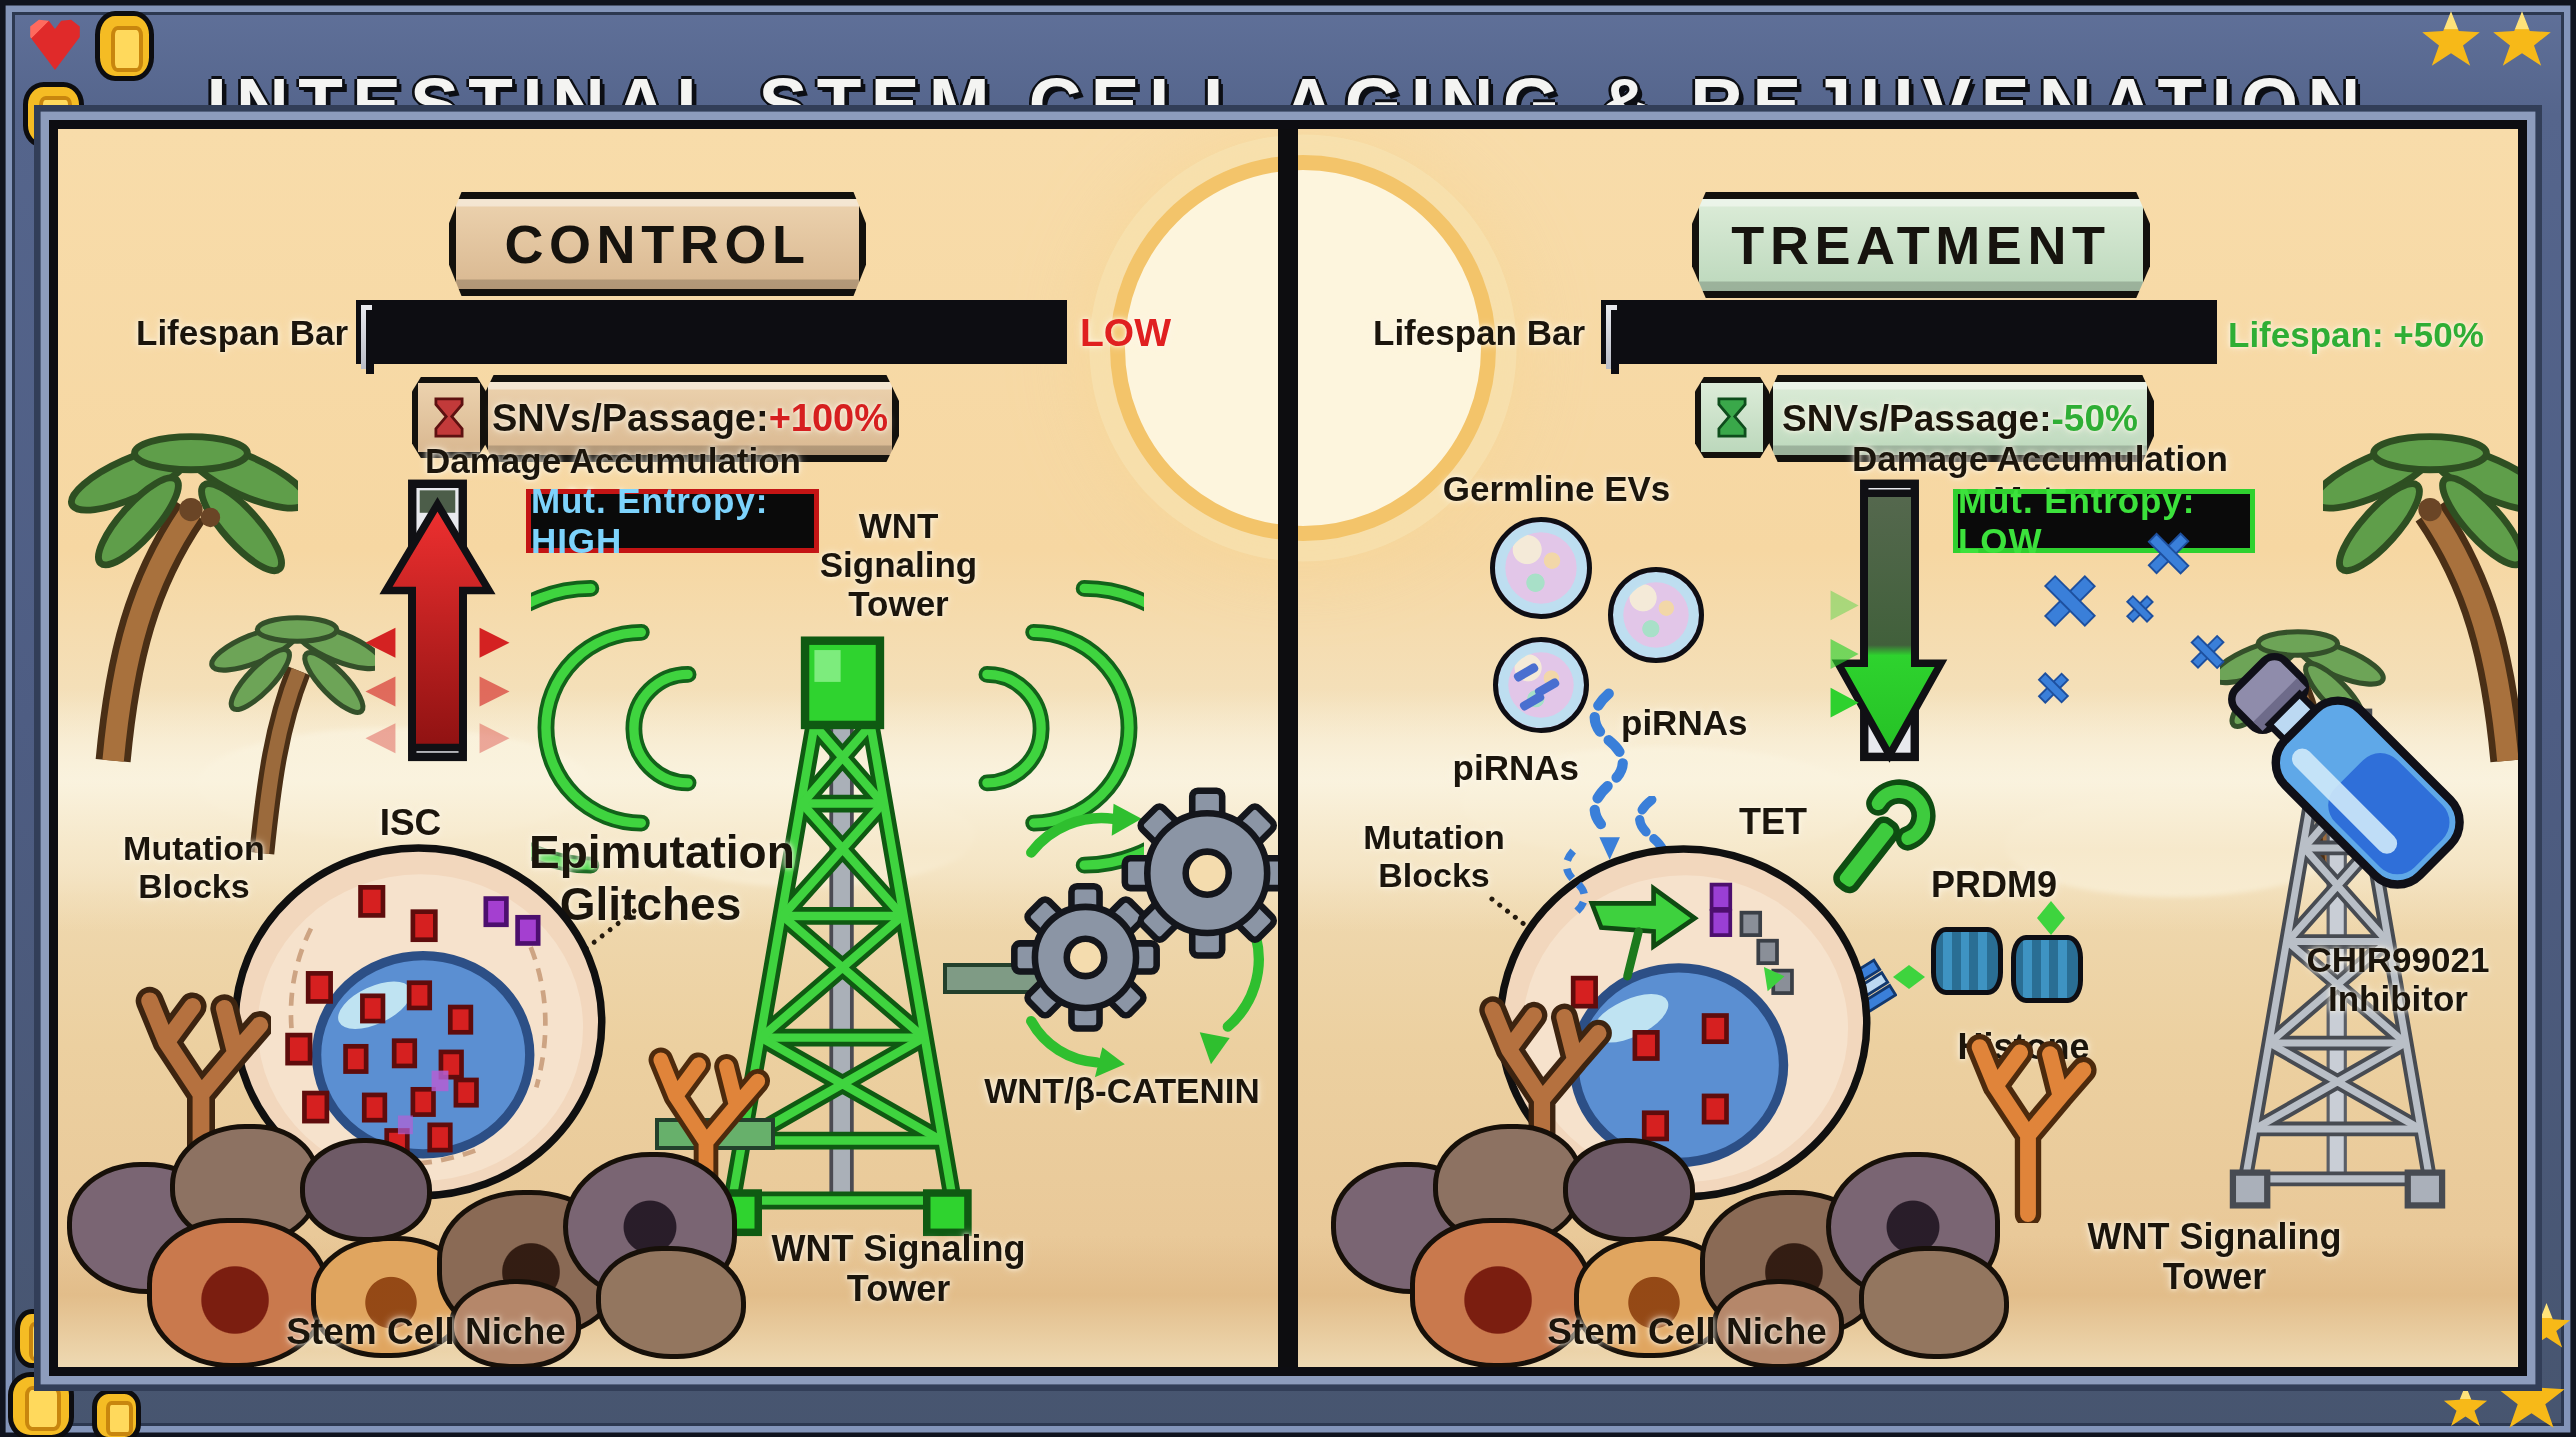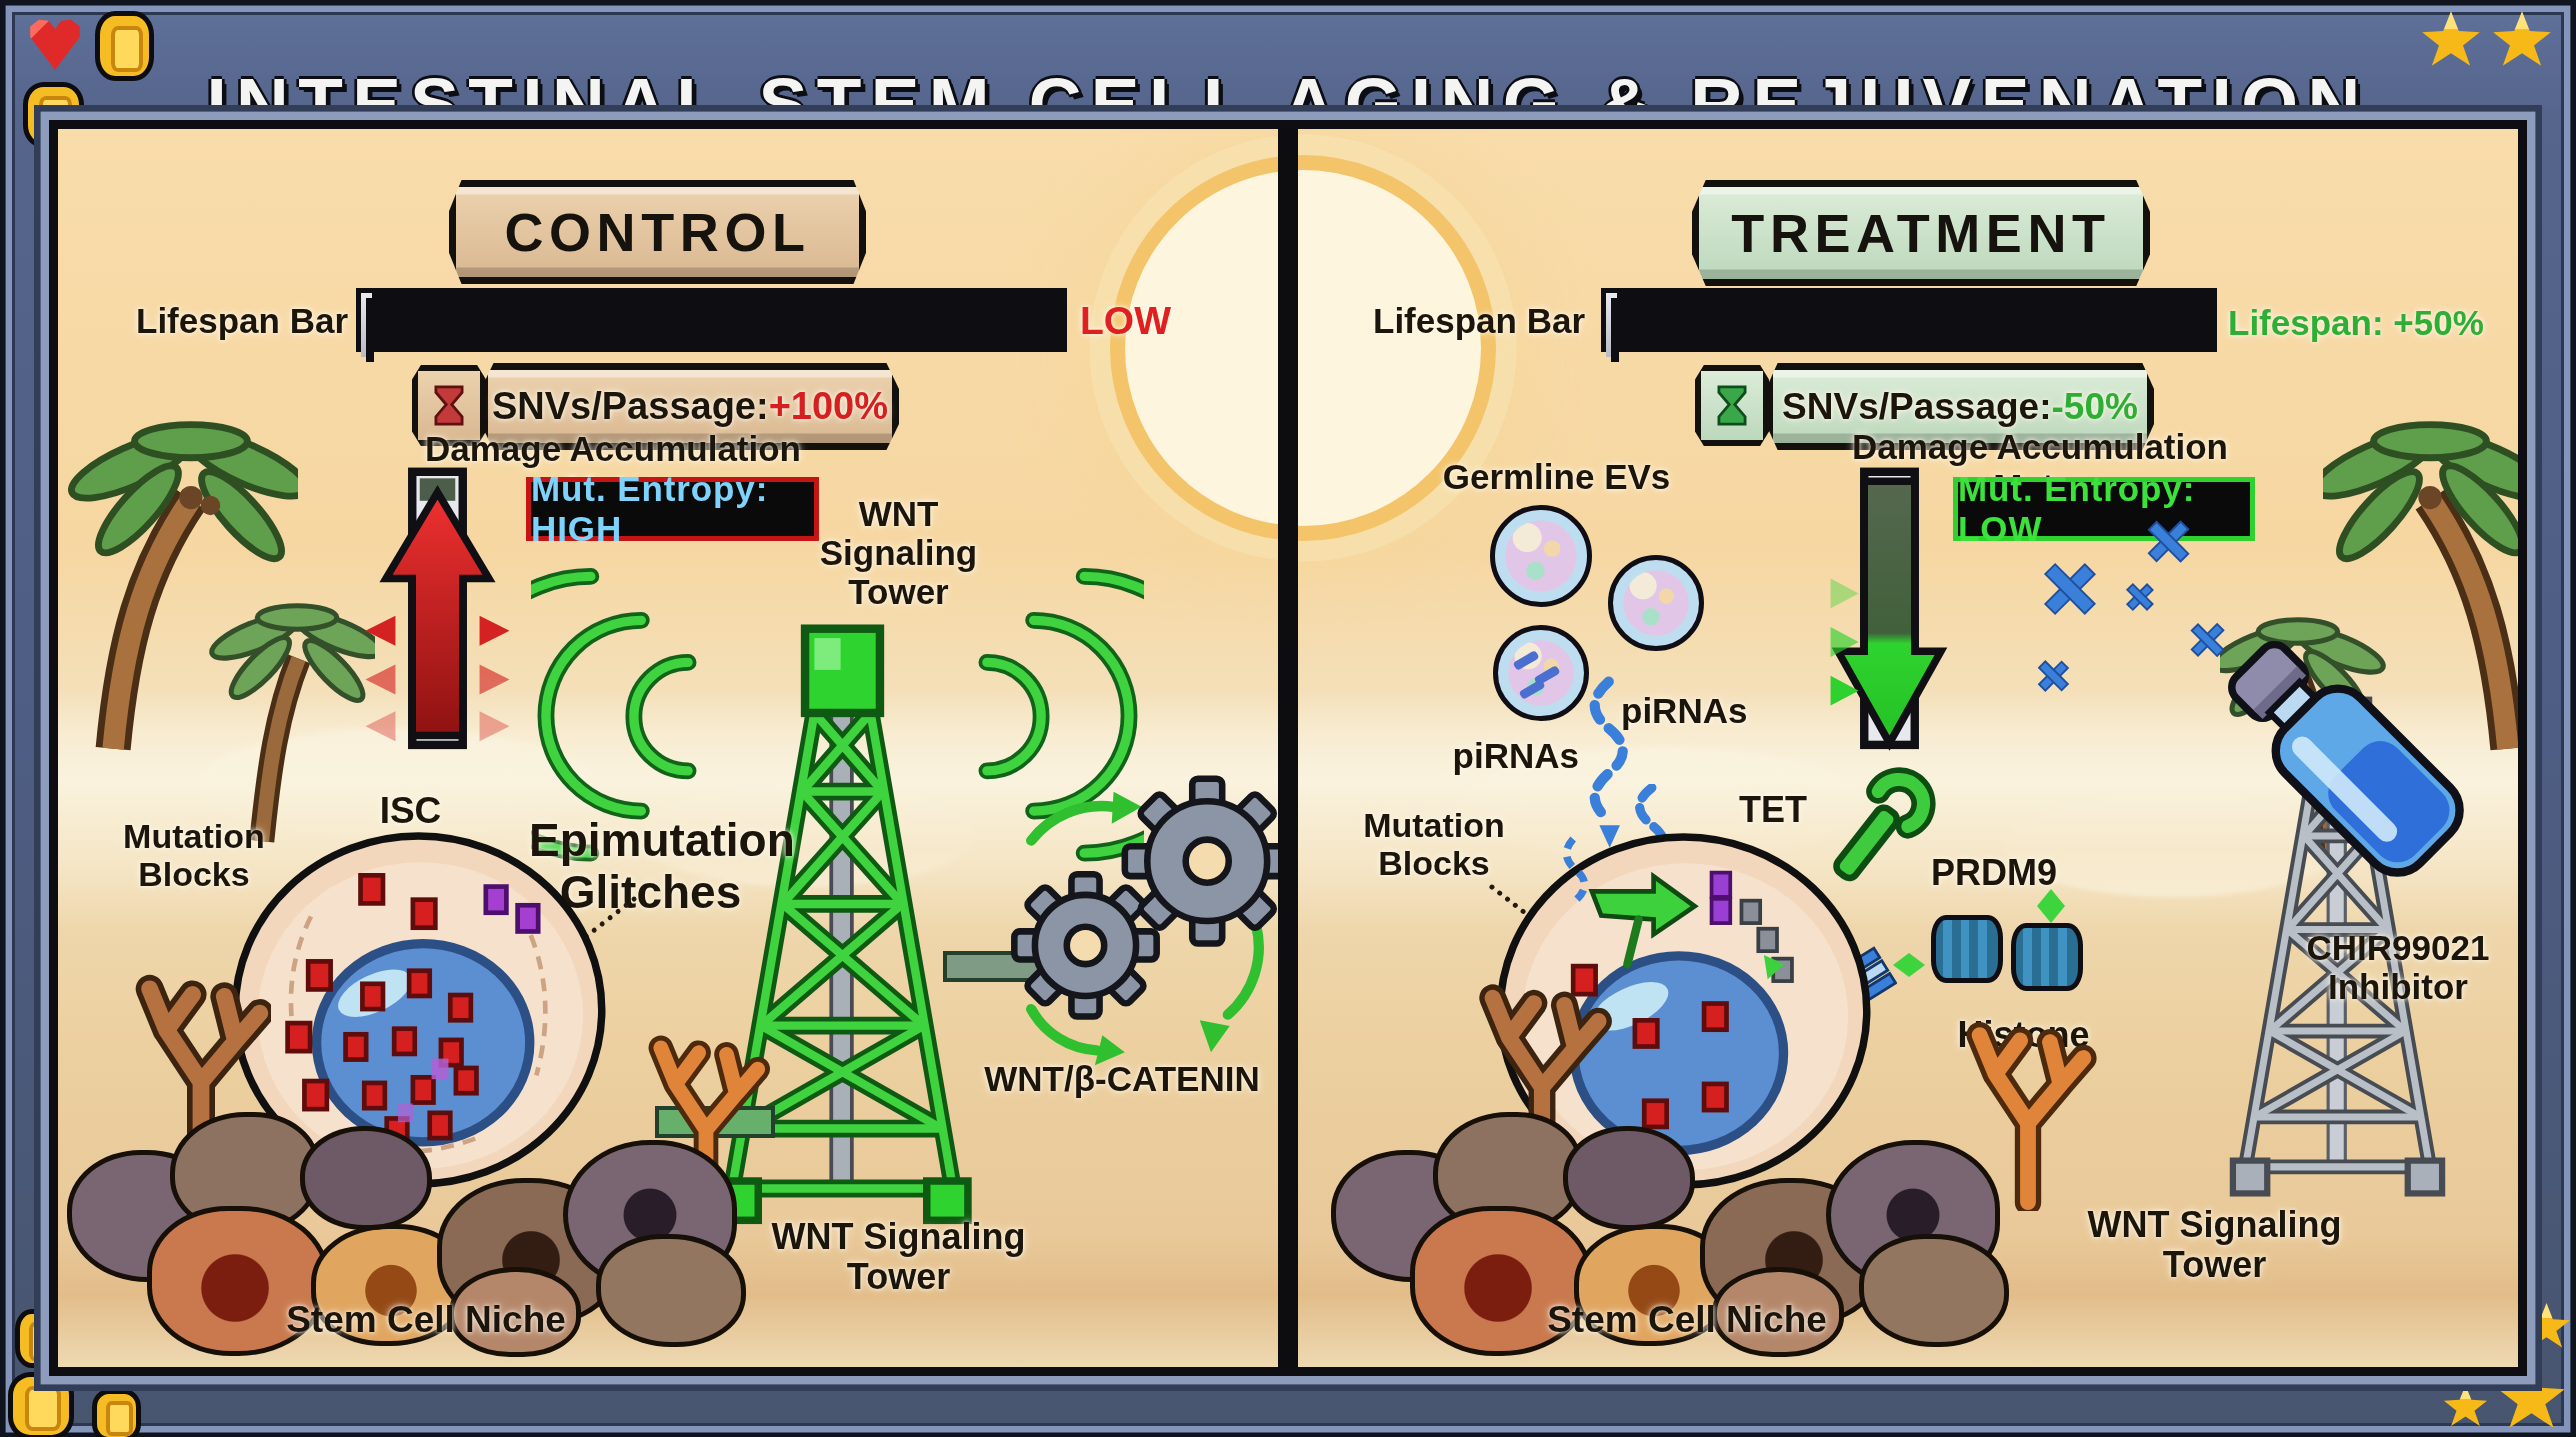--- a/index.html
+++ b/index.html
@@ -19,21 +19,21 @@
           box-shadow:0 0 0 8.4px #8d9cbd, 0 0 0 15px #323e58;overflow:hidden;}
   .shore{position:absolute;left:0;right:0;top:560px;height:243px;
          background:linear-gradient(180deg,rgba(250,243,223,0) 0%,rgba(250,243,223,.85) 38%,rgba(246,232,202,.9) 66%,rgba(240,216,172,0) 100%);}
   .beach{position:absolute;left:0;right:0;bottom:0;height:131px;
          background:linear-gradient(180deg,rgba(231,196,148,0),#e2bd8a 45%,#eed9b2 100%);}
   .cloud{position:absolute;background:#faf1da;border-radius:50%;filter:blur(2.8px);opacity:.9;}
   .sun{position:absolute;width:356px;height:356px;border-radius:50%;
        background:#fdf5dd;border:15px solid #f3c express;border:15px solid #f3c46a;
        box-shadow:0 0 0 20.6px rgba(247,230,183,.55), 0 0 66px 28px rgba(247,215,150,.6);}
   .divider{position:absolute;top:-11.2px;bottom:-11.2px;left:calc(50% - 10.3px);width:20.6px;background:#0d0d10;z-index:40;}
-  .panel{position:absolute;top:0;bottom:0;width:1220px;}
+  .panel{position:absolute;top:12px;bottom:0;width:1220px;}
   .panel-left{left:0;}
   .panel-right{right:0;}
   .panel *{position:absolute;}
   
   .label{font-weight:700;color:#1b150c;text-align:center;
          text-shadow:0 0 4.7px rgba(255,250,235,.95),0 0 9.4px rgba(255,250,235,.7);}
   .ml{white-space:pre-line;line-height:1.12;}
   .plaque{display:flex;align-items:center;justify-content:center;border:7.5px solid #13110d;
           clip-path:polygon(0 30%,3% 0,97% 0,100% 30%,100% 70%,97% 100%,3% 100%,0 70%);
           box-shadow:inset 0 7.5px 0 rgba(255,255,255,.45), inset 0 -9.4px 0 rgba(0,0,0,.18);}

